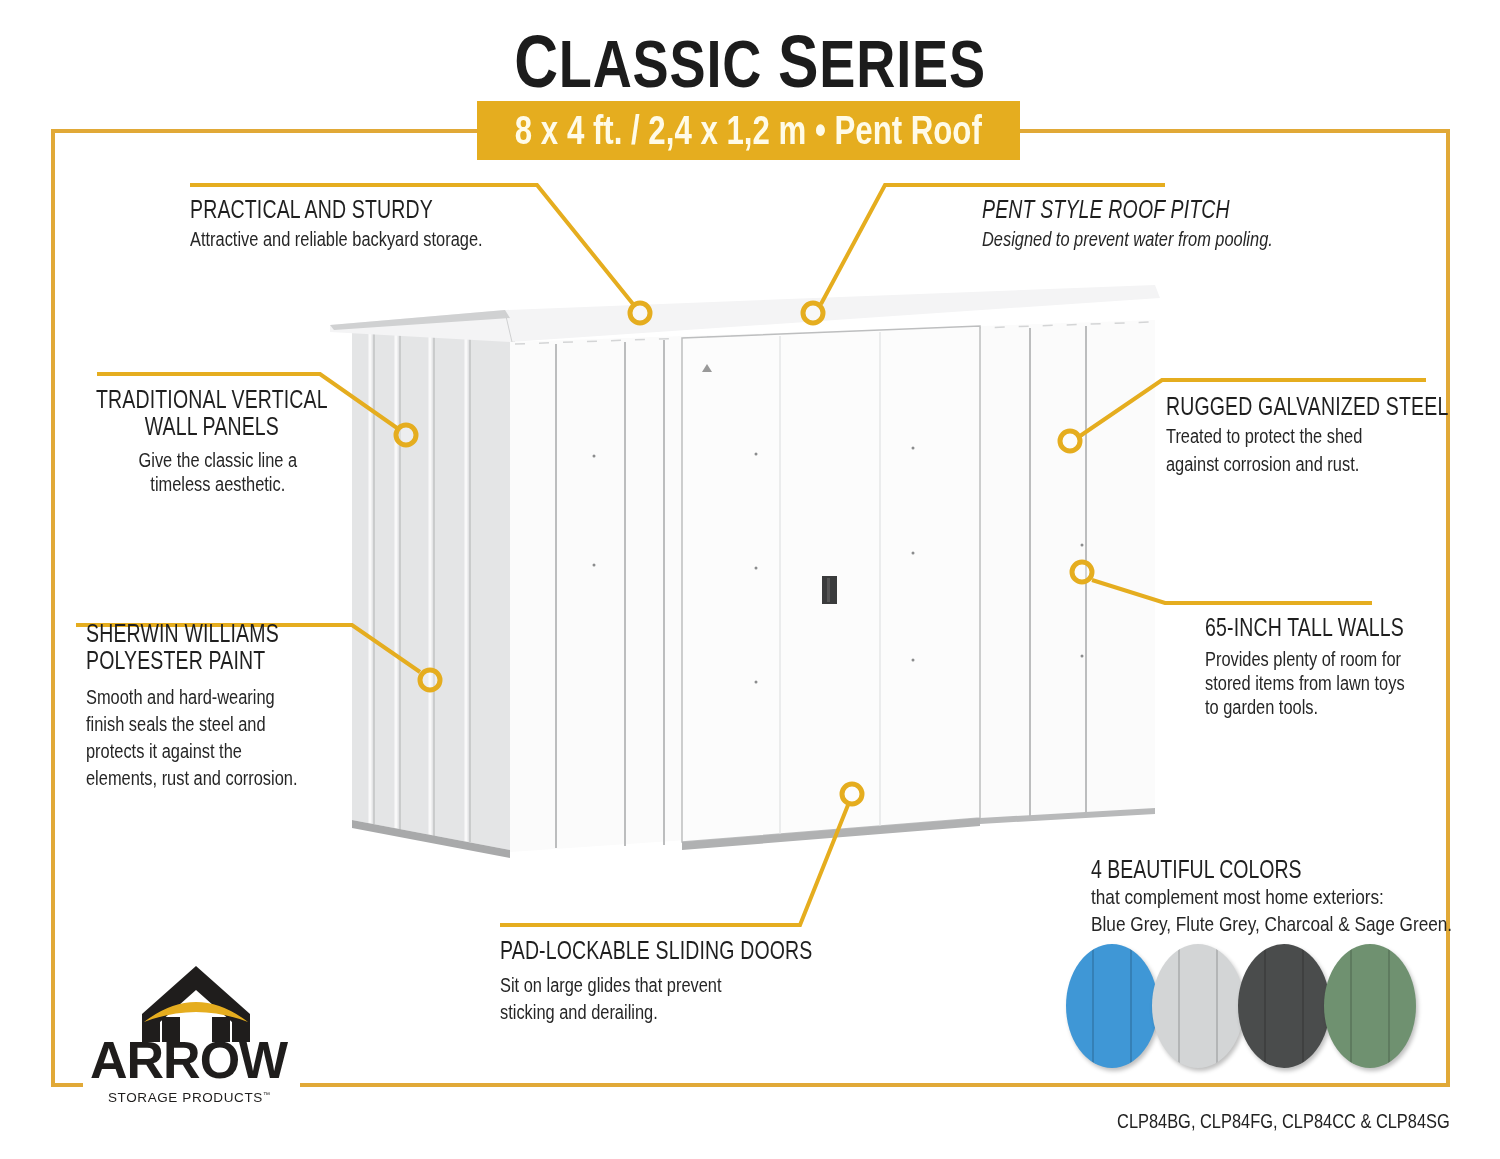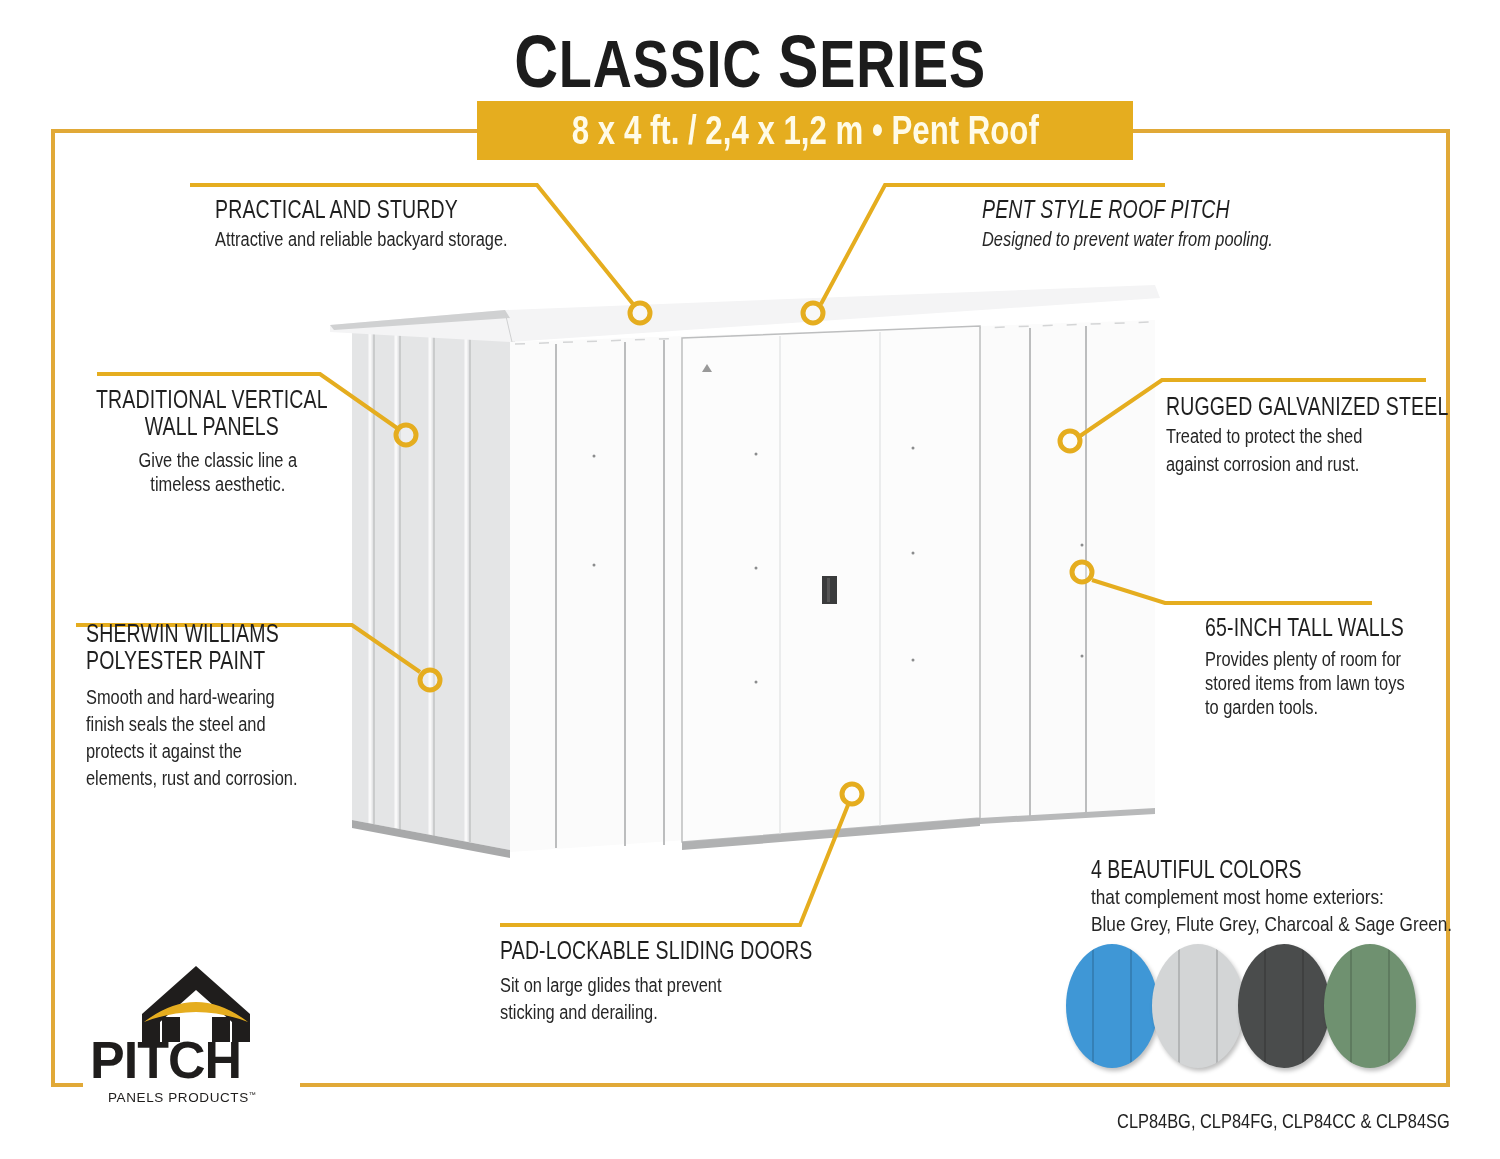--- a/index.html
+++ b/index.html
@@ -8,21 +8,21 @@
 
     .title {
       position: absolute; left: 0; width: 1500px; top: 22px; text-align: center;
       font-family: "Liberation Sans", sans-serif; font-weight: 700; color: #1c1c1c;
       font-size: 66px; letter-spacing: 1px; transform: scaleX(0.82); transform-origin: center;
       line-height: 80px;
     }
     .title .big { font-size: 74px; }
 
     .subtitle-bar {
-      position: absolute; left: 477px; top: 101px; width: 656px; height: 59px;
+      position: absolute; left: 477px; top: 101px; width: 543px; height: 59px;
       background: #e5ad1f;
       display: flex; align-items: center; justify-content: center;
     }
     .subtitle-bar span {
       color: #fffbe8; font-weight: 700; font-size: 40px; white-space: nowrap;
       display: inline-block; transform: scaleX(0.78); transform-origin: center;
     }
 
     .frame-line { position: absolute; background: #e1a937; }
 
@@ -179,21 +179,21 @@
     <circle cx="640" cy="313" r="10"></circle>
     <circle cx="813" cy="313" r="10"></circle>
     <circle cx="406" cy="435" r="10"></circle>
     <circle cx="430" cy="680" r="10"></circle>
     <circle cx="1070" cy="441" r="10"></circle>
     <circle cx="1082" cy="572" r="10"></circle>
     <circle cx="852" cy="794" r="10"></circle>
   </g>
 </svg>
 
-<div class="callout" style="left:190px; top:196px;margin-left:25px;">
+<div class="callout" style="left:190px; top:196px;">
   <span class="head cond-h">PRACTICAL AND STURDY</span>
   <span class="body cond-b">Attractive and reliable backyard storage.</span>
 </div>
 
 <div class="callout" style="left:982px; top:196px;font-style:italic;">
   <span class="head cond-h">PENT STYLE ROOF PITCH</span>
   <span class="body cond-b">Designed to prevent water from pooling.</span>
 </div>
 
 <div class="callout" style="left:96px; top:386px;text-align:center;">
@@ -245,17 +245,17 @@
 </div>
 
 <div class="logo">
   <svg width="224" height="80" viewBox="0 0 224 80" style="position:absolute; left:0; top:0;">
     <polygon points="112,4 58,52 58,80 76,80 76,60 112,28 148,60 148,80 166,80 166,52" fill="#1f1d1c"></polygon>
     <path d="M60,60 Q112,20 164,60 Q112,40 60,60 Z" fill="#e5ad1f"></path>
     <rect x="96" y="52" width="32" height="28" fill="#ffffff"></rect>
     <rect x="78" y="55" width="18" height="25" fill="#1f1d1c"></rect>
     <rect x="128" y="55" width="18" height="25" fill="#1f1d1c"></rect>
   </svg>
-  <div class="word">PITCH</div>
-  <div class="tag"><span>PANELS PRODUCTS</span><sup>™</sup></div>
+  <div class="word">ARROW</div>
+  <div class="tag"><span>STORAGE PRODUCTS</span><sup>™</sup></div>
 </div>
 
 <div class="models">CLP84BG, CLP84FG, CLP84CC &amp; CLP84SG</div>
 
 </body></html>

